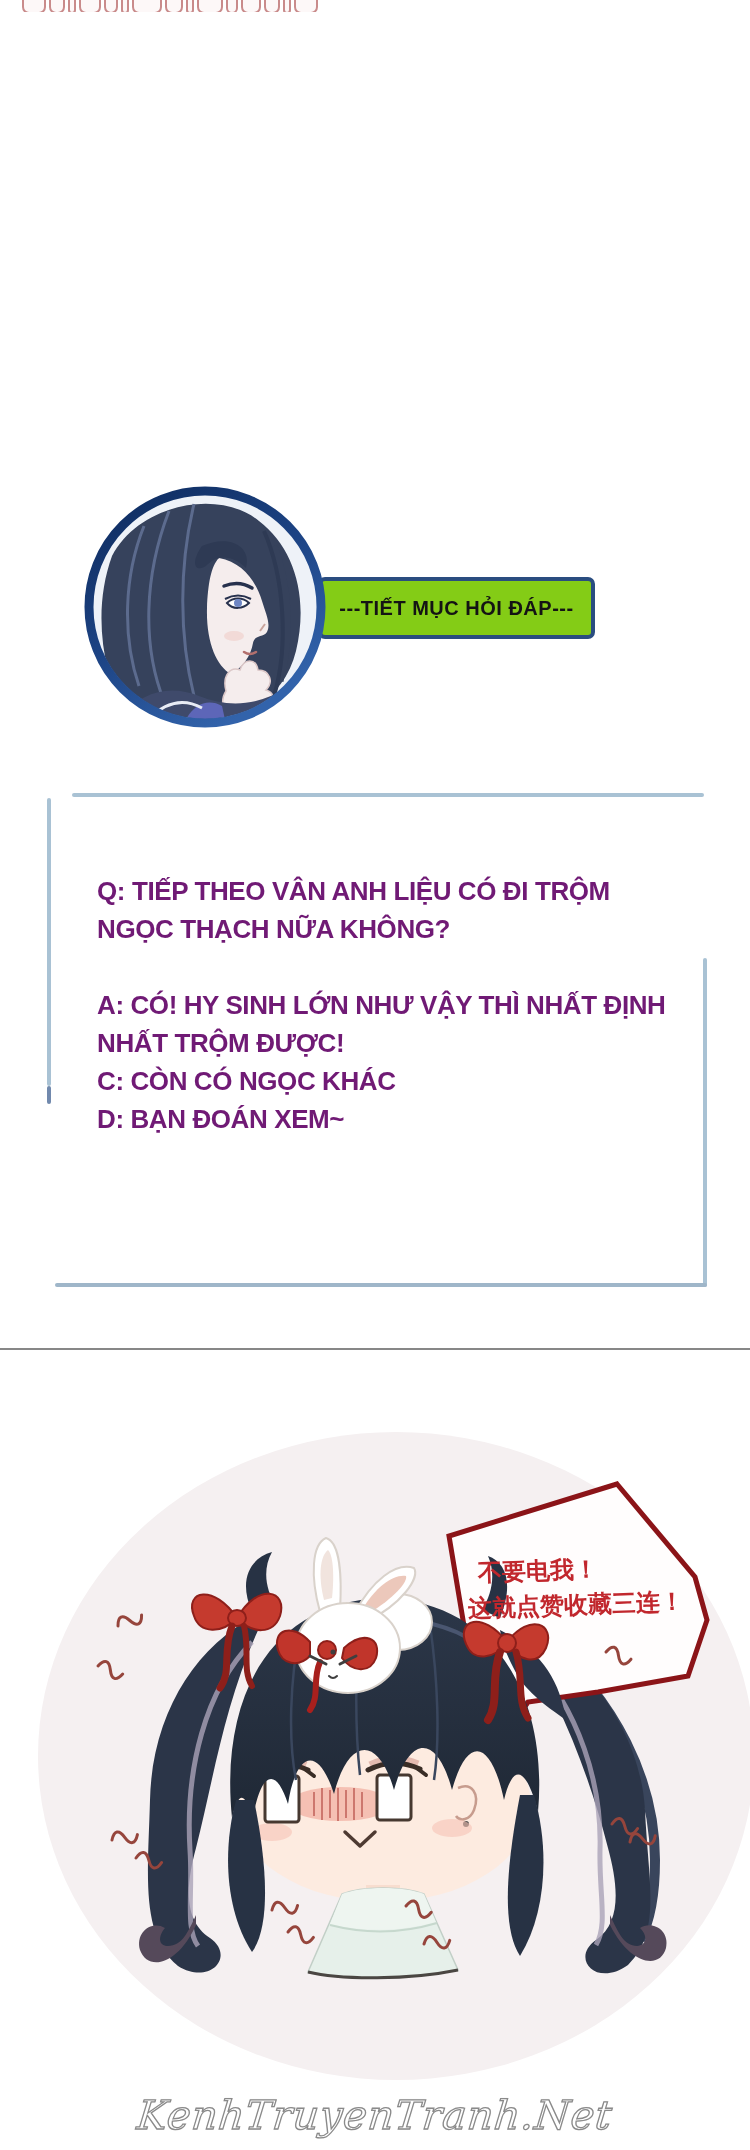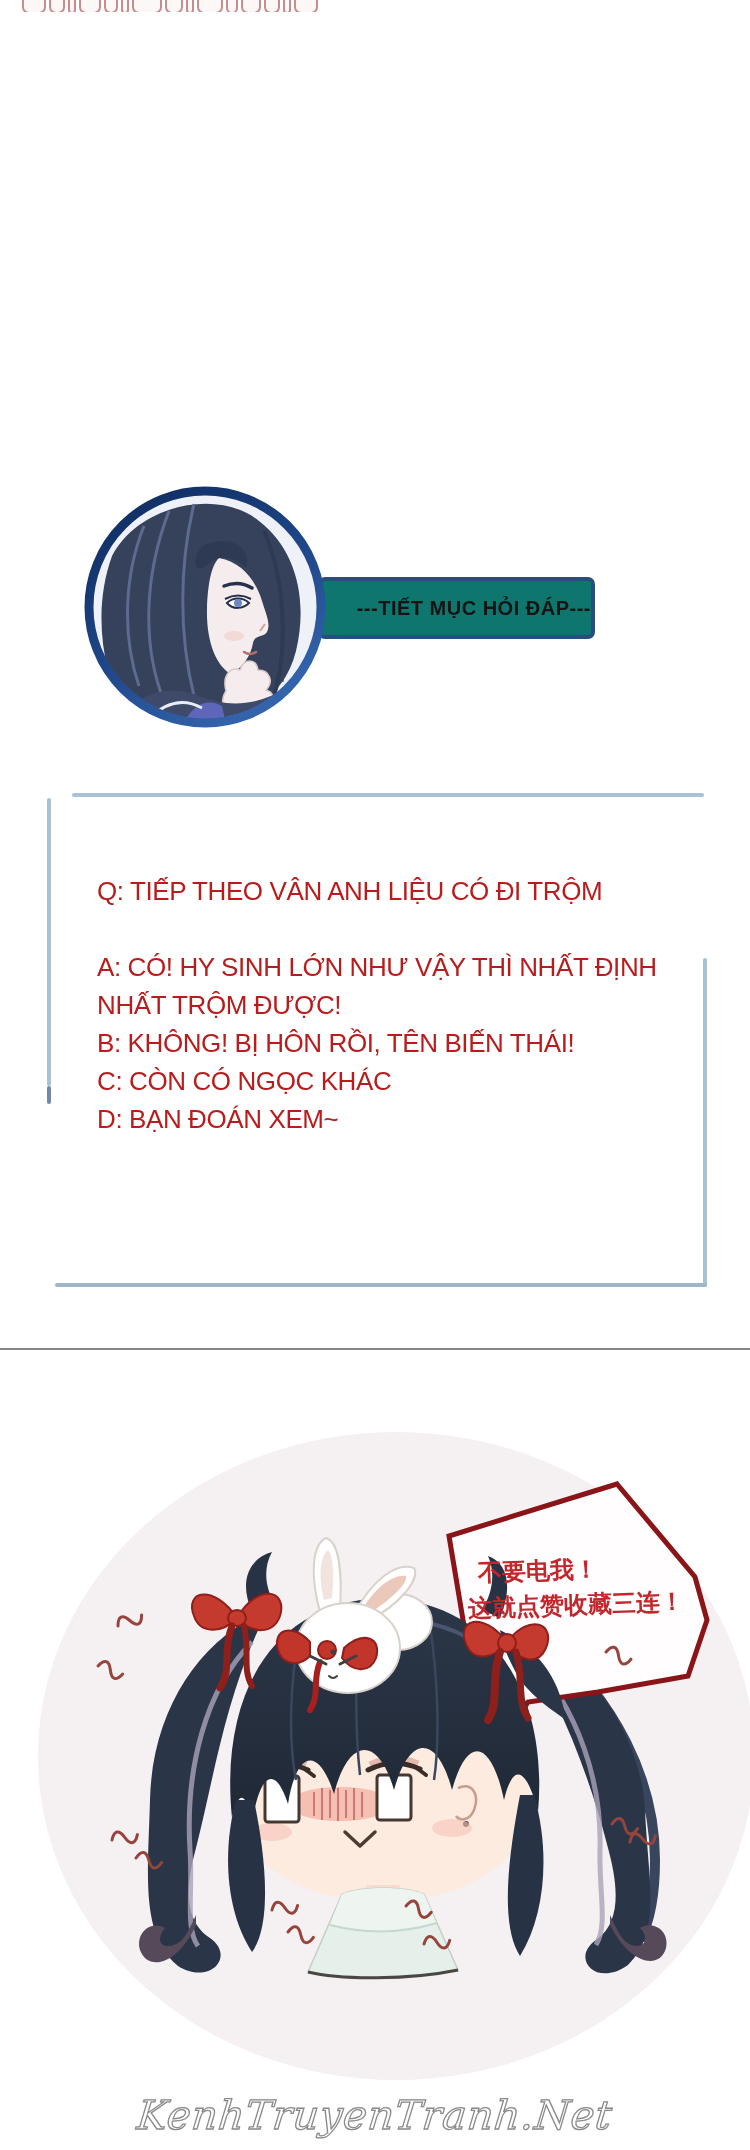--- a/index.html
+++ b/index.html
@@ -12,37 +12,37 @@
   .top-watermark{position:absolute;left:22px;top:0;width:336px;height:12px;overflow:hidden;white-space:nowrap;}
   .top-watermark span{
     display:inline-block;height:20px;margin-right:3px;margin-top:-10px;
     border:2px solid #c98b8b;background:#fdf8f8;border-radius:4px 4px 7px 7px;vertical-align:top;
   }
   
   .avatar{position:absolute;left:84px;top:486px;width:242px;height:242px;z-index:3;}
   
   .label-box{
     position:absolute;left:318px;top:577px;width:277px;height:62px;z-index:2;
-    background:#0f766e;border:4px solid #2a4d80;border-radius:7px;
-    display:flex;align-items:center;justify-content:flex-end;box-sizing:border-box;
+    background:#84cc16;border:4px solid #2a4d80;border-radius:7px;
+    display:flex;align-items:center;justify-content:center;box-sizing:border-box;
   }
   .label-box .label-text{
     font-weight:bold;color:#141414;font-size:20px;letter-spacing:.5px;white-space:nowrap;
   }
   
   .qa-border{position:absolute;background:#a9c2d4;border-radius:2px;}
   .qa-border.top{left:72px;top:793px;width:632px;height:4px;}
   .qa-border.left{left:47px;top:798px;width:4px;height:288px;}
   .qa-border.left-tip{left:47px;top:1086px;width:4px;height:18px;background:#7189ad;}
   .qa-border.right{left:703px;top:958px;width:4px;height:329px;}
   .qa-border.bottom{left:55px;top:1283px;width:652px;height:4px;background:#9fb6c9;}
   .qa-text{
     position:absolute;left:97px;top:872px;width:620px;
-    font-weight:normal;font-size:26px;line-height:38px;letter-spacing:-0.4px;
-    color:#b91c1c;white-space:nowrap;
+    font-weight:bold;font-size:26px;line-height:38px;letter-spacing:-0.4px;
+    color:#701a75;white-space:nowrap;
   }
   .qa-text .qa-line{height:38px;}
   .qa-text .answers-start{margin-top:38px;}
   
   .divider{position:absolute;left:0;top:1348px;width:750px;height:2px;background:#878787;}
   
   .scene-blob{
     position:absolute;left:38px;top:1432px;width:716px;height:648px;
     background:#f5f0f1;border-radius:50%;
   }
@@ -107,23 +107,23 @@
   </div>
 
   <div class="qa-border top"></div>
   <div class="qa-border left"></div>
   <div class="qa-border left-tip"></div>
   <div class="qa-border right"></div>
   <div class="qa-border bottom"></div>
 
   <div class="qa-text">
     <div class="qa-line">Q: TIẾP THEO VÂN ANH LIỆU CÓ ĐI TRỘM</div>
+    <div class="qa-line">NGỌC THẠCH NỮA KHÔNG?</div>
     <div class="qa-line answers-start">A: CÓ! HY SINH LỚN NHƯ VẬY THÌ NHẤT ĐỊNH</div>
     <div class="qa-line">NHẤT TRỘM ĐƯỢC!</div>
-    <div class="qa-line">B: KHÔNG! BỊ HÔN RỒI, TÊN BIẾN THÁI!</div>
     <div class="qa-line">C: CÒN CÓ NGỌC KHÁC</div>
     <div class="qa-line">D: BẠN ĐOÁN XEM~</div>
   </div>
 
   <div class="divider"></div>
 
   <div class="scene-blob"></div>
 
   <svg class="scene-svg" viewBox="0 0 750 720">
     <defs>

